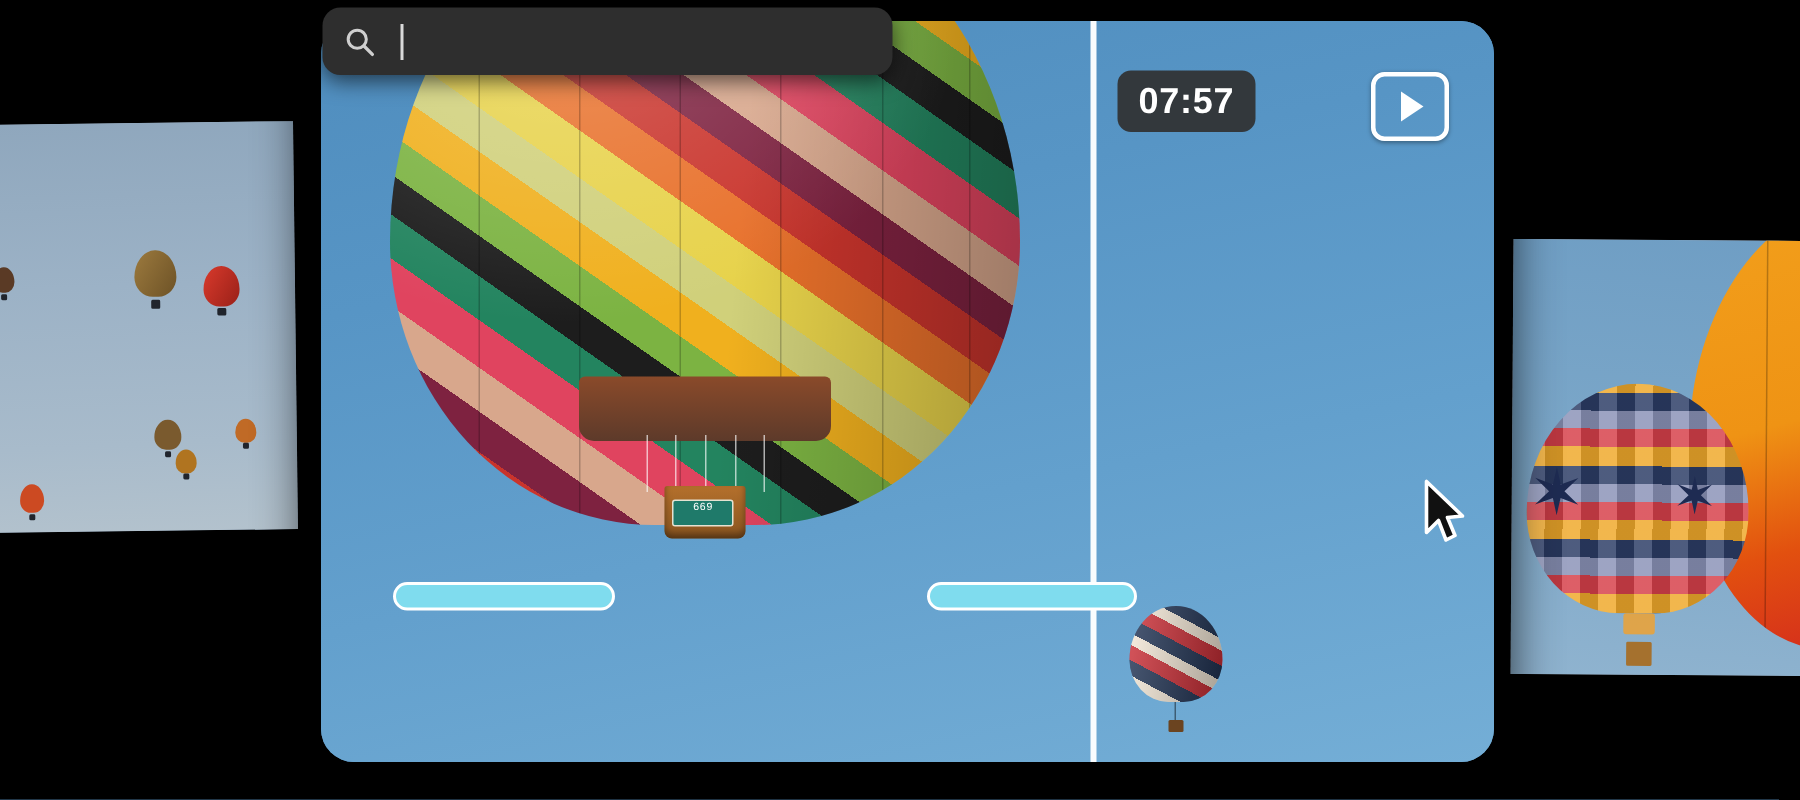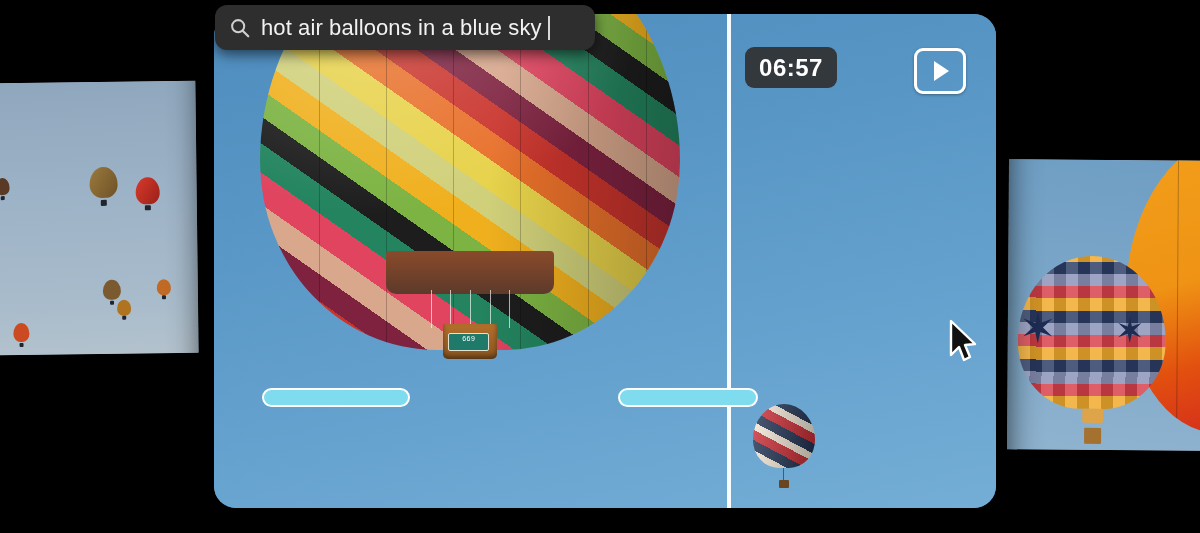--- a/index.html
+++ b/index.html
@@ -247,35 +247,35 @@
     <div class="balloon-small">
       <div class="env">
           <div class="shade"></div>
         </div>
       <div class="cord"></div>
       <div class="bskt"></div>
     </div>
 
     <div class="divider"></div>
 
-    <div class="timer">06:57</div>
+    <div class="timer">07:57</div>
 
     <div class="playbtn">
       <span class="tri"></span>
     </div>
 
     <div class="pill one"></div>
     <div class="pill two"></div>
 
     <svg class="cursor" viewBox="0 0 30 44">
       <path d="M3 2 L3 36 L11 28 L16 41 L22 38 L17 26 L27 25 Z" fill="#111111" stroke="#ffffff" stroke-width="2.4" stroke-linejoin="round"></path>
     </svg>
   </div>
 
   <div class="searchbar">
     <svg class="search-icon" viewBox="0 0 24 24">
       <circle cx="10" cy="10" r="6.6" fill="none" stroke="#cfcfcf" stroke-width="2.2"></circle>
       <line x1="14.9" y1="14.9" x2="21" y2="21" stroke="#cfcfcf" stroke-width="2.4" stroke-linecap="round"></line>
     </svg>
-    <div class="search-text"><span>hot air balloons in a blue sky</span><span class="caret"></span></div>
+    <div class="search-text"><span class="caret"></span></div>
   </div>
 
 </div>
 
 </body></html>

